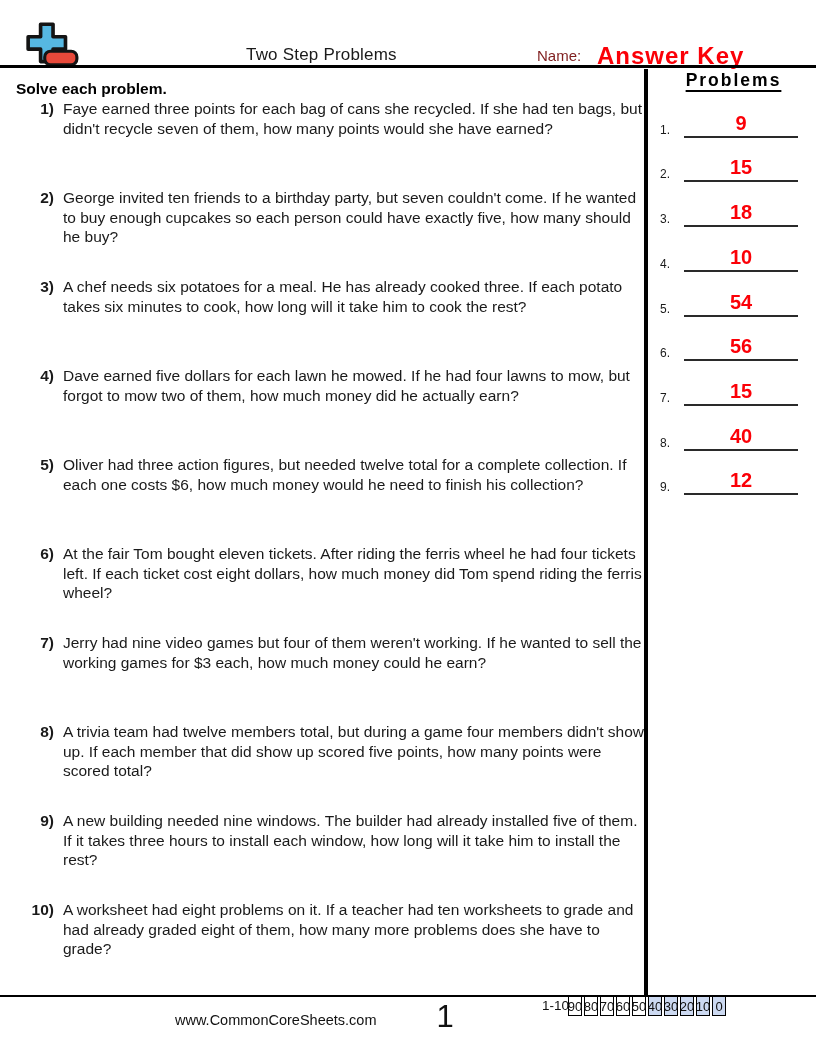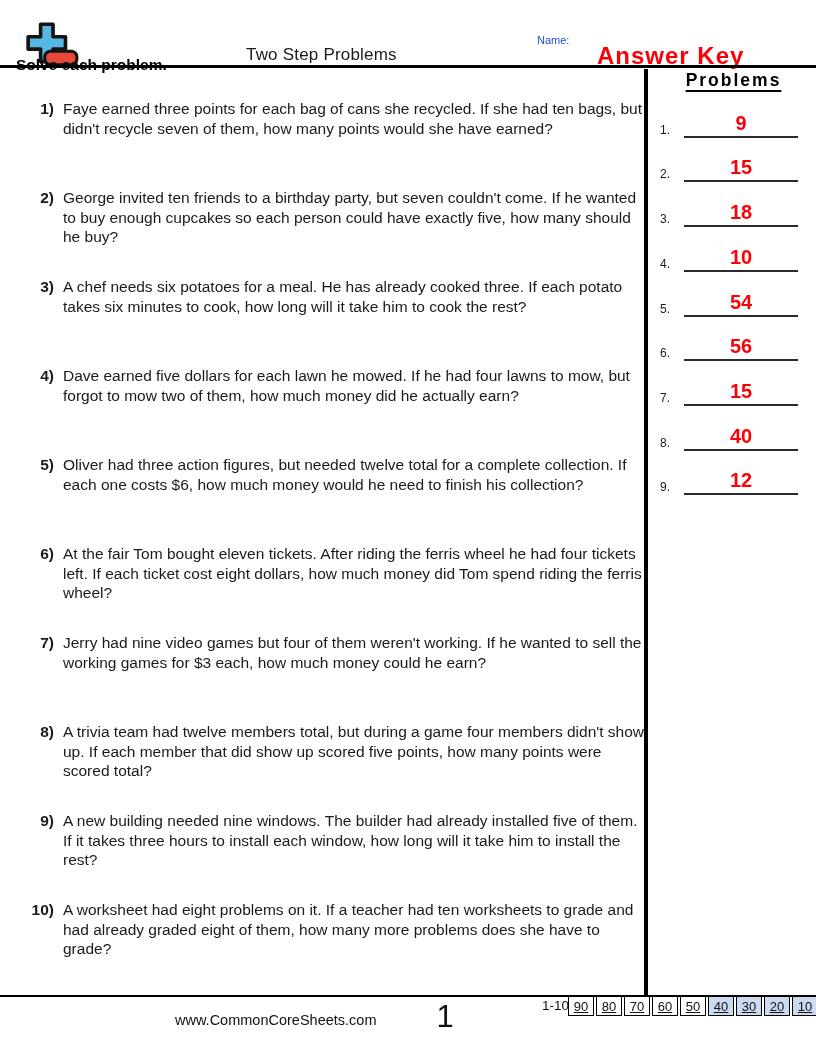--- a/index.html
+++ b/index.html
@@ -13,33 +13,33 @@
     overflow: hidden;
   }
 
   
   .logo { position: absolute; left: 24px; top: 20px; width: 56px; height: 50px; }
   .ws-title {
     position: absolute; left: 246px; top: 45px;
     font-size: 17px; color: #1a1a1a; letter-spacing: 0.2px;
   }
   .name-label {
-    position: absolute; left: 537px; top: 34px;
-    font-size: 11px; color: #1d4ed8;
+    position: absolute; left: 537px; top: 47px;
+    font-size: 15px; color: #7f1d1d;
   }
   .answer-key {
     position: absolute; left: 597px; top: 42px;
     font-size: 24px; font-weight: bold; color: #fb0007; letter-spacing: 1px;
   }
   .header-rule {
     position: absolute; left: 0; top: 65px; width: 816px; height: 3px;
     background: #000;
   }
   .instructions {
-    position: absolute; left: 16px; top: 56px;
+    position: absolute; left: 16px; top: 80px;
     font-size: 15.5px; font-weight: bold; color: #000;
   }
 
   
   .problem {
     position: absolute; left: 16px; width: 634px;
     display: flex; align-items: flex-start;
     font-size: 15.5px; line-height: 19.5px; color: #1a1a1a;
   }
   .pnum { width: 38px; text-align: right; font-weight: bold; flex: 0 0 38px; }
@@ -94,23 +94,23 @@
   }
   .score-label {
     position: absolute; left: 542px; top: 998px;
     font-size: 13.5px; color: #111;
   }
   .score-table {
     position: absolute; left: 568px; top: 996px;
     display: flex; gap: 2px;
   }
   .score-cell {
-    width: 26px; height: 20px; border: 1.5px solid #000; background: #fff;
+    width: 14px; height: 20px; border: 1.5px solid #000; background: #fff;
     display: flex; align-items: center; justify-content: center;
-    font-size: 13px; color: #111; text-decoration: underline;
+    font-size: 13px; color: #111;
   }
   .score-cell.shaded { background: #ccd9f1; }
 </style>
 </head>
 <body>
 
 <div class="page">
 
   <svg class="logo" viewBox="0 0 54 48" aria-hidden="true">
     <path d="M16 4 h12 v12 h12 v12 h-12 v12 h-12 v-12 h-12 v-12 h12 z" fill="#56b8e2" stroke="#141414" stroke-width="3.5" stroke-linejoin="round"></path>

